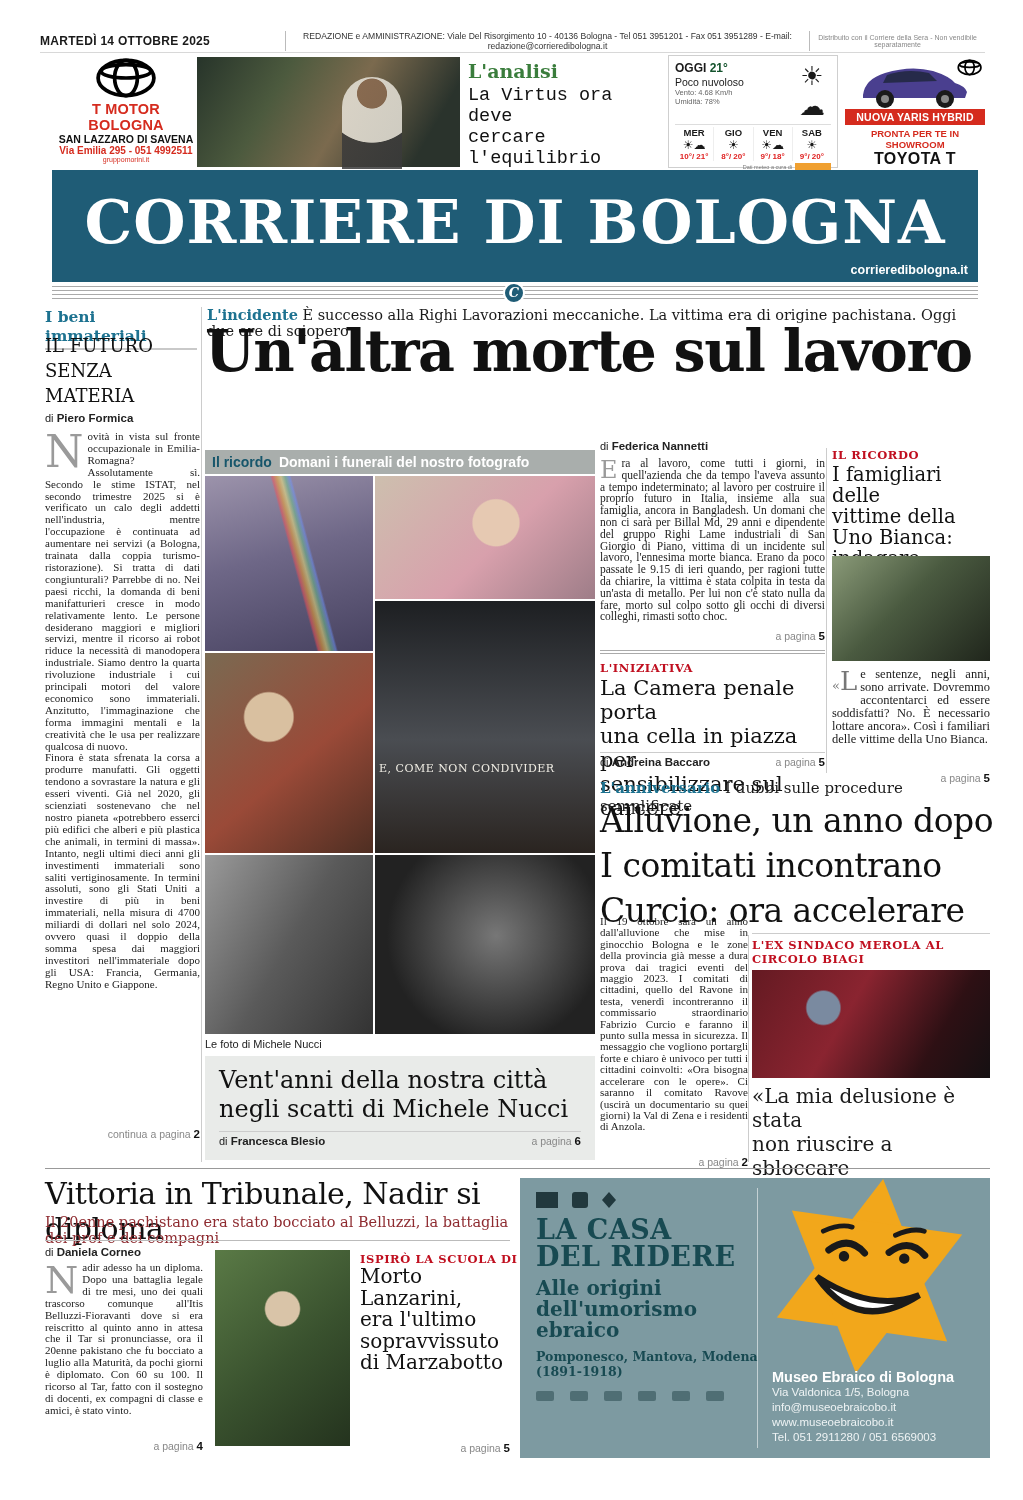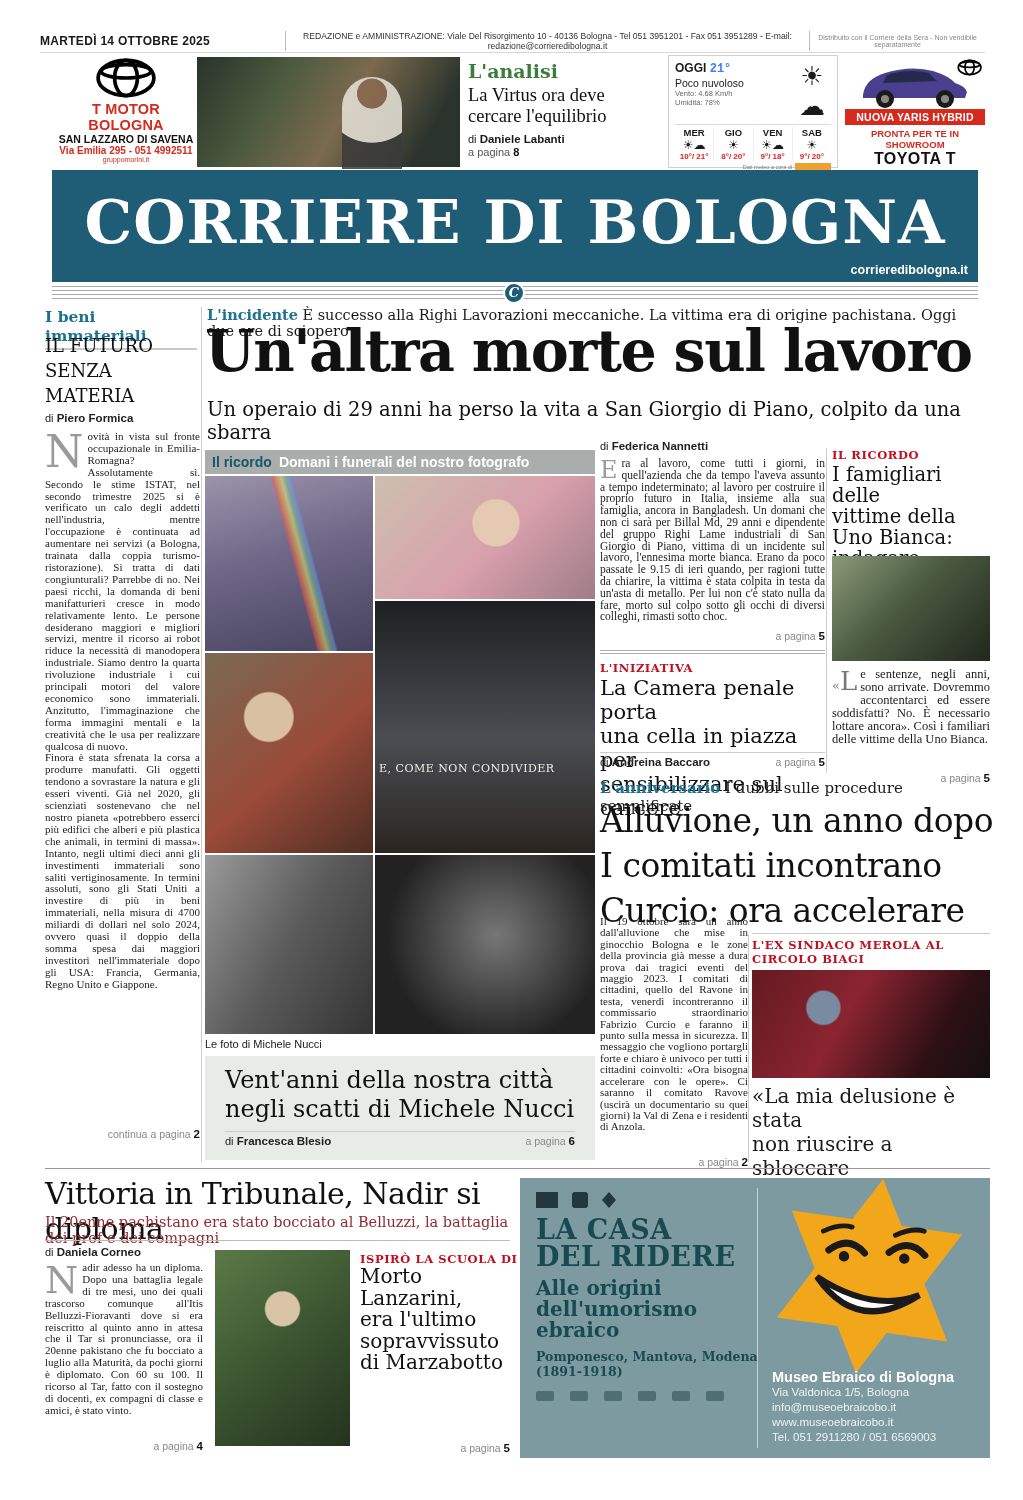--- a/index.html
+++ b/index.html
@@ -26,32 +26,32 @@
   .adL .l3 { color:#d52b1e; font-weight:bold; font-size:10px; }
   .adL .l4 { color:#d52b1e; font-size:7px; }
   .ph { background-size:cover; }
   .ph-basket { left:197px; top:57px; width:263px; height:110px;
     background:linear-gradient(120deg,#27342a 0%,#4c5a3e 30%,#7b6a4e 55%,#2a332c 85%); }
   .ph-basket .fig { position:absolute; left:55%; top:18%; width:60px; height:92px; border-radius:30px 30px 0 0;
     background:radial-gradient(circle at 50% 18%, #8a6a50 0 18%, #e8e4da 19% 60%, #3a3a3a 61%); opacity:.85; }
 
   .analysis { left:468px; top:60px; width:195px; }
   .analysis .kick { color:#3a7d3c; font-weight:bold; font-size:19px; font-family:"DejaVu Serif",serif; }
-  .analysis .ttl { font-family:Liberation Serif, serif; font-size:18.5px; line-height:21px; margin-top:3px; white-space:pre-line; color:#111; }
+  .analysis .ttl { font-family:Liberation Mono, monospace; font-size:18.5px; line-height:21px; margin-top:3px; white-space:pre-line; color:#111; }
   .analysis .by { font-family:"Liberation Sans",sans-serif; font-size:11px; margin-top:6px; }
   .analysis .by b { font-size:11.5px; }
   .analysis .pg { font-family:"Liberation Sans",sans-serif; font-size:11px; color:#555; margin-top:1px; }
   .analysis .pg b { color:#111; }
 
   .weather { left:668px; top:55px; width:170px; height:113px; border:1px solid #cfcfcf;
              font-family:"Liberation Sans",sans-serif; padding:5px 6px 3px; }
   .weather .r1 { display:flex; }
   .weather .today { flex:1; }
   .weather .tline { font-size:12px; font-weight:bold; }
-  .weather .tline .temp { color:#3b82f6;font-family:Liberation Mono, monospace; }
+  .weather .tline .temp { color:#14532d; }
   .weather .cond { font-size:10.5px; margin-top:1px; }
   .weather .small { font-size:7.5px; color:#666; }
   .weather .icon-big { font-size:26px; line-height:30px; width:38px; text-align:center; }
   .weather .days { display:flex; border-top:1px solid #ddd; margin-top:3px; padding-top:2px; }
   .weather .day { flex:1; text-align:center; border-left:1px solid #eee; }
   .weather .day:first-child { border-left:none; }
   .weather .dname { font-size:9.5px; font-weight:bold; }
   .weather .dicon { font-size:12px; line-height:14px; }
   .weather .dtemp { font-size:8px; font-weight:bold; color:#e02020; }
   .weather .credit { display:flex; justify-content:flex-end; align-items:center; gap:3px; margin-top:2px; }
@@ -126,21 +126,21 @@
   .ph-wine { height:200px; background:radial-gradient(circle at 38% 32%, #d9c0a0 0 14%, rgba(0,0,0,0) 15%),
                linear-gradient(140deg,#7a6a52,#9a4a38 55%,#4e2e22); }
   .ph-protest { height:179px; background:linear-gradient(120deg,#9a9a9a,#5a5a5a 50%,#333); }
   .ph-woman { height:123px; background:radial-gradient(circle at 55% 38%, #e6c9b2 0 16%, rgba(0,0,0,0) 17%),
                linear-gradient(135deg,#cdbfae,#d8a0ac 55%,#9e7d88); }
   .ph-priest { height:252px; background:linear-gradient(#1d1f22,#4a4d52 55%,#2a2420); }
   .ph-priest .ovl { position:absolute; left:4px; bottom:78px; color:#f0ede4; font-family:"DejaVu Serif",serif;
                     font-size:11px; letter-spacing:.5px; white-space:nowrap; }
   .ph-guitar { height:179px; background:radial-gradient(circle at 55% 45%, #777 0%, #222 70%); }
   .collage-cap { left:205px; top:1038px; width:390px; font-family:"Liberation Sans",sans-serif; font-size:11px; color:#222; }
-  .nucci-box { left:205px; top:1056px; width:390px; height:104px; background:#e9ebe9; padding:10px 20px 6px; }
+  .nucci-box { left:205px; top:1056px; width:390px; height:104px; background:#e9ebe9; padding:10px 14px 6px; }
   .nucci-box .ttl { font-size:24px; line-height:29px; }
   .nucci-box .byrow { margin-top:7px; }
 
   
   .billal-by { left:600px; top:440px; }
   .billal-body { left:600px; top:458px; width:225px; font-size:11.5px; line-height:11.8px; }
   .billal-body .dropcap { font-size:24px; line-height:22px; padding:1px 4px 0 0; }
   .billal-pg { left:600px; top:630px; width:225px; text-align:right; }
   .mid-dbl { left:600px; top:650px; width:225px; }
   .inizia-lb { left:600px; top:661px; }
@@ -321,21 +321,20 @@
 SENZA
 MATERIA</div>
   <div class="abs futuro-by byline"><span>di</span> <b>Piero Formica</b></div>
   <div class="abs futuro-body body-txt"><span class="dropcap">N</span><span>ovità in vista sul fronte occupazionale in Emilia-Romagna? Assolutamente sì. Secondo le stime ISTAT, nel secondo trimestre 2025 si è verificato un calo degli addetti nell'industria, mentre l'occupazione è continuata ad aumentare nei servizi (a Bologna, trainata dalla coppia turismo-ristorazione). Si tratta di dati congiunturali? Parrebbe di no. Nei paesi ricchi, la domanda di beni manifatturieri cresce in modo relativamente lento. Le persone desiderano maggiori e migliori servizi, mentre il ricorso ai robot riduce la necessità di manodopera industriale. Siamo dentro la quarta rivoluzione industriale i cui principali motori del valore economico sono immateriali. Anzitutto, l'immaginazione che forma immagini mentali e la creatività che le usa per realizzare qualcosa di nuovo.
    Finora è stata sfrenata la corsa a produrre manufatti. Gli oggetti tendono a sovrastare la natura e gli esseri viventi. Già nel 2020, gli scienziati sostenevano che nel nostro pianeta «potrebbero esserci più edifici che alberi e più plastica che animali, in termini di massa». Intanto, negli ultimi dieci anni gli investimenti immateriali sono saliti vertiginosamente. In termini assoluti, sono gli Stati Uniti a investire di più in beni immateriali, nella misura di 4700 miliardi di dollari nel solo 2024, ovvero quasi il doppio della somma spesa dai maggiori investitori nell'immateriale dopo gli USA: Francia, Germania, Regno Unito e Giappone.</span></div>
   <div class="abs futuro-cont pageref"><span>continua a pagina</span> <b>2</b></div>
   <div class="abs vrule vr-left"></div>
 
   <div class="abs morte-kick kickline"><span class="kick">L'incidente</span> <span>È successo alla Righi Lavorazioni meccaniche. La vittima era di origine pachistana. Oggi due ore di sciopero</span></div>
   <div class="abs morte-hl hl">Un'altra morte sul lavoro</div>
-  <div class="abs morte-sub hl">Un operaio di 29 anni ha perso la vita a San Giorgio di Piano, colpito da una sbarra</div>
 
   <div class="abs collage-banner">
     <span class="kick">Il ricordo</span>
     <span class="rest">Domani i funerali del nostro fotografo</span>
   </div>
   <div class="abs collage">
     <div class="colA">
       <div class="cph ph-rainbow"></div>
       <div class="cph ph-wine"></div>
       <div class="cph ph-protest"></div>

